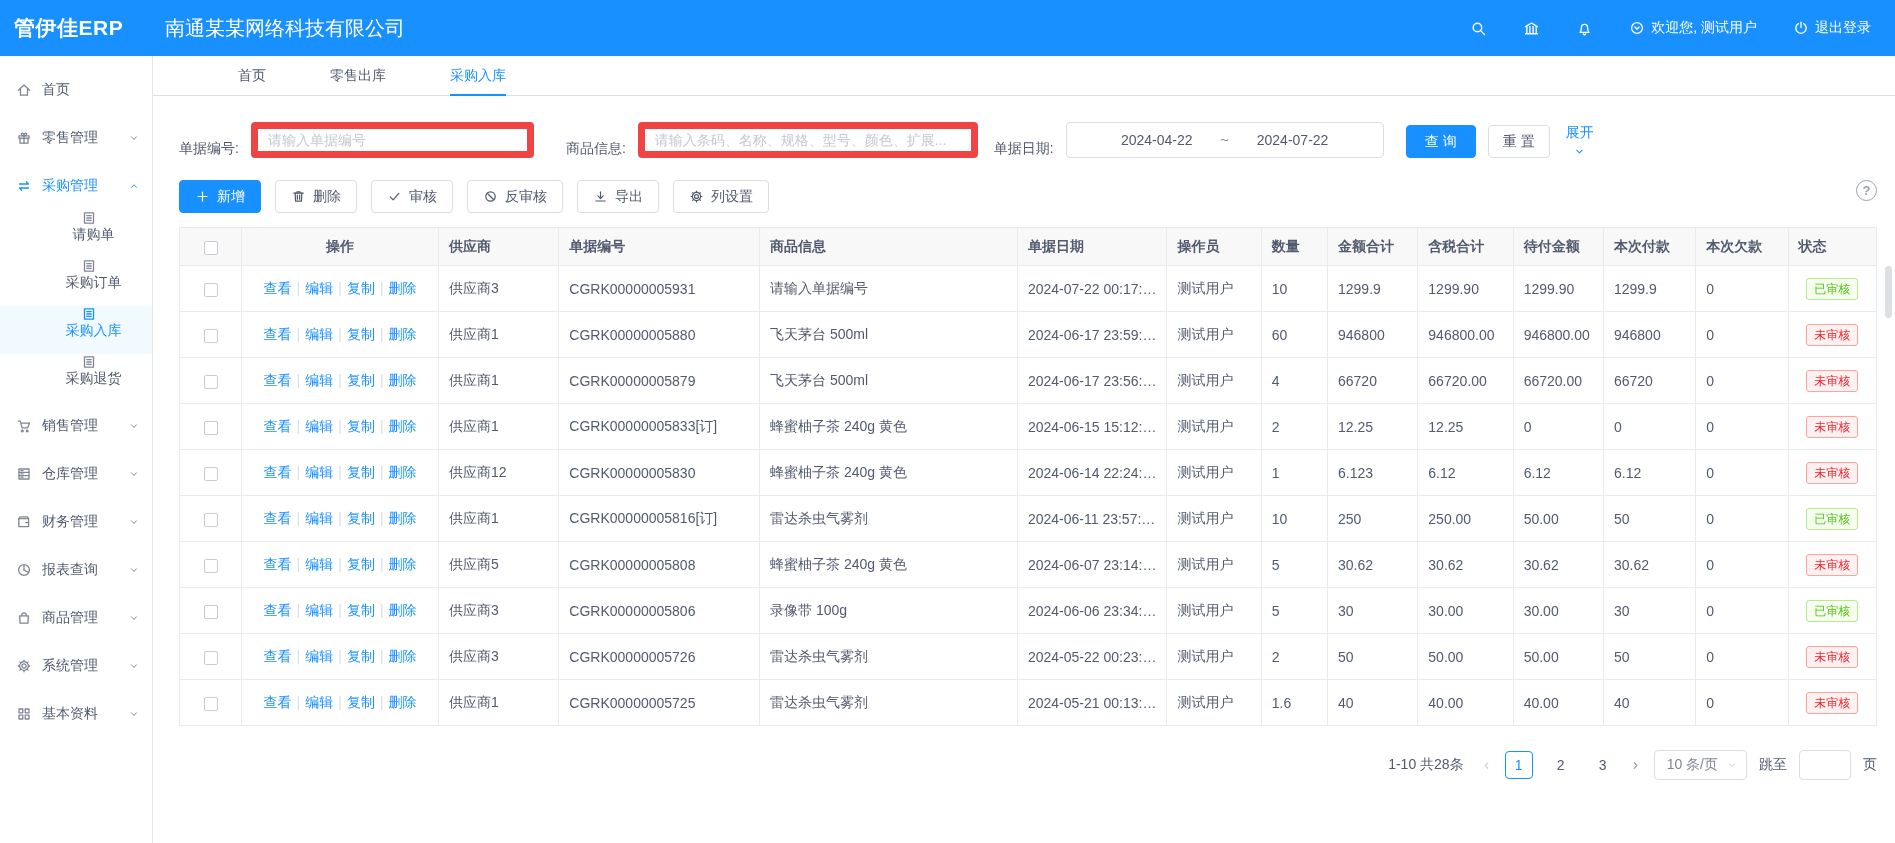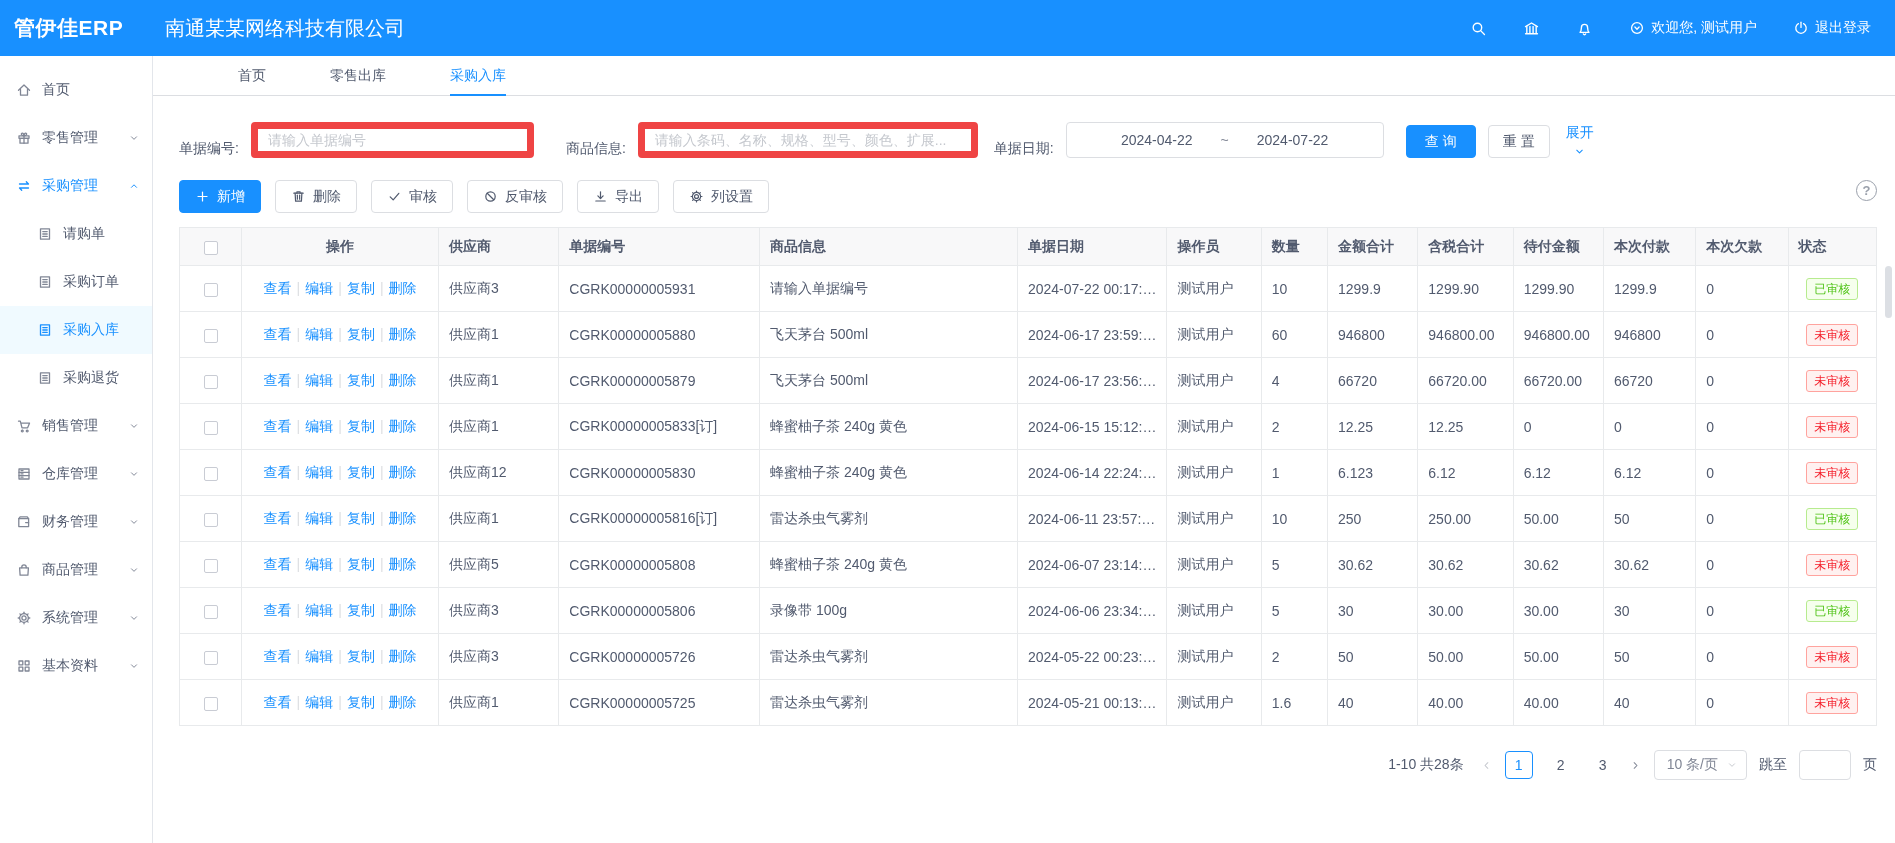--- a/index.html
+++ b/index.html
@@ -26,21 +26,21 @@
   .ta-item svg.icon{width:16px;height:16px;}
 
   
   .main{display:flex;height:801px;}
   .sidebar{width:153px;border-right:1px solid #e3e6eb;padding-top:10px;flex:none;overflow:hidden;}
   .side-item{height:48px;display:flex;align-items:center;padding:0 12px 0 16px;font-size:14px;color:#515a6e;cursor:pointer;white-space:nowrap;}
   .side-item .s-icon{display:flex;color:#808695;}
   .side-item .lbl{margin-left:10px;}
   .side-item .chev{margin-left:auto;color:#808695;display:flex;}
   .side-item .chev svg.icon{width:12px;height:12px;}
-  .side-item.sub{padding-left:37px;}
+  .side-item.sub{padding-left:37px;flex-direction:column;}
   .side-item.active-parent{color:var(--primary);}
   .side-item.active-parent .s-icon,.side-item.active-parent .chev{color:var(--primary);}
   .side-item.active{background:#f0faff;color:var(--primary);}
   .side-item.active .s-icon{color:var(--primary);}
 
   .content{flex:1;display:flex;flex-direction:column;min-width:0;}
   .tabs{height:40px;border-bottom:1px solid #dcdee2;display:flex;align-items:stretch;padding-left:85px;flex:none;}
   .tab{display:flex;align-items:center;margin-right:64px;color:#515a6e;cursor:pointer;position:relative;}
   .tab.active{color:var(--primary);}
   .tab.active::after{content:"";position:absolute;left:0;right:0;bottom:-1px;height:2px;background:var(--primary);}
@@ -269,20 +269,35 @@
         </div>
         <div class="side-item">
           <span class="s-icon">
             <svg viewBox="0 0 16 16" class="icon">
               <path d="M2.8 4.6 H12.6 V12.6 H2.8 Z"></path>
               <path d="M2.8 4.6 L4.1 2.9 H11.3 L12.6 4.6"></path>
               <path d="M9.6 8.6 H12.6"></path>
             </svg>
           </span>
           <span class="lbl">财务管理</span>
+          <span class="chev">
+            <svg viewBox="0 0 16 16" class="icon">
+              <path d="M4.6 6.4 L8 9.8 L11.4 6.4"></path>
+            </svg>
+          </span>
+        </div>
+        <div class="side-item">
+          <span class="s-icon">
+            <svg viewBox="0 0 16 16" class="icon">
+              <path d="M8 8 m-5.4 0 a5.4 5.4 0 1 0 10.8 0 a5.4 5.4 0 1 0 -10.8 0"></path>
+              <path d="M8 8 V2.6"></path>
+              <path d="M8 8 L12.6 10.4"></path>
+            </svg>
+          </span>
+          <span class="lbl">报表查询</span>
           <span class="chev">
             <svg viewBox="0 0 16 16" class="icon">
               <path d="M4.6 6.4 L8 9.8 L11.4 6.4"></path>
             </svg>
           </span>
         </div>
         <div class="side-item">
           <span class="s-icon">
             <svg viewBox="0 0 16 16" class="icon">
               <path d="M3.6 5.8 H12.4 L11.9 13.2 H4.1 Z"></path>

